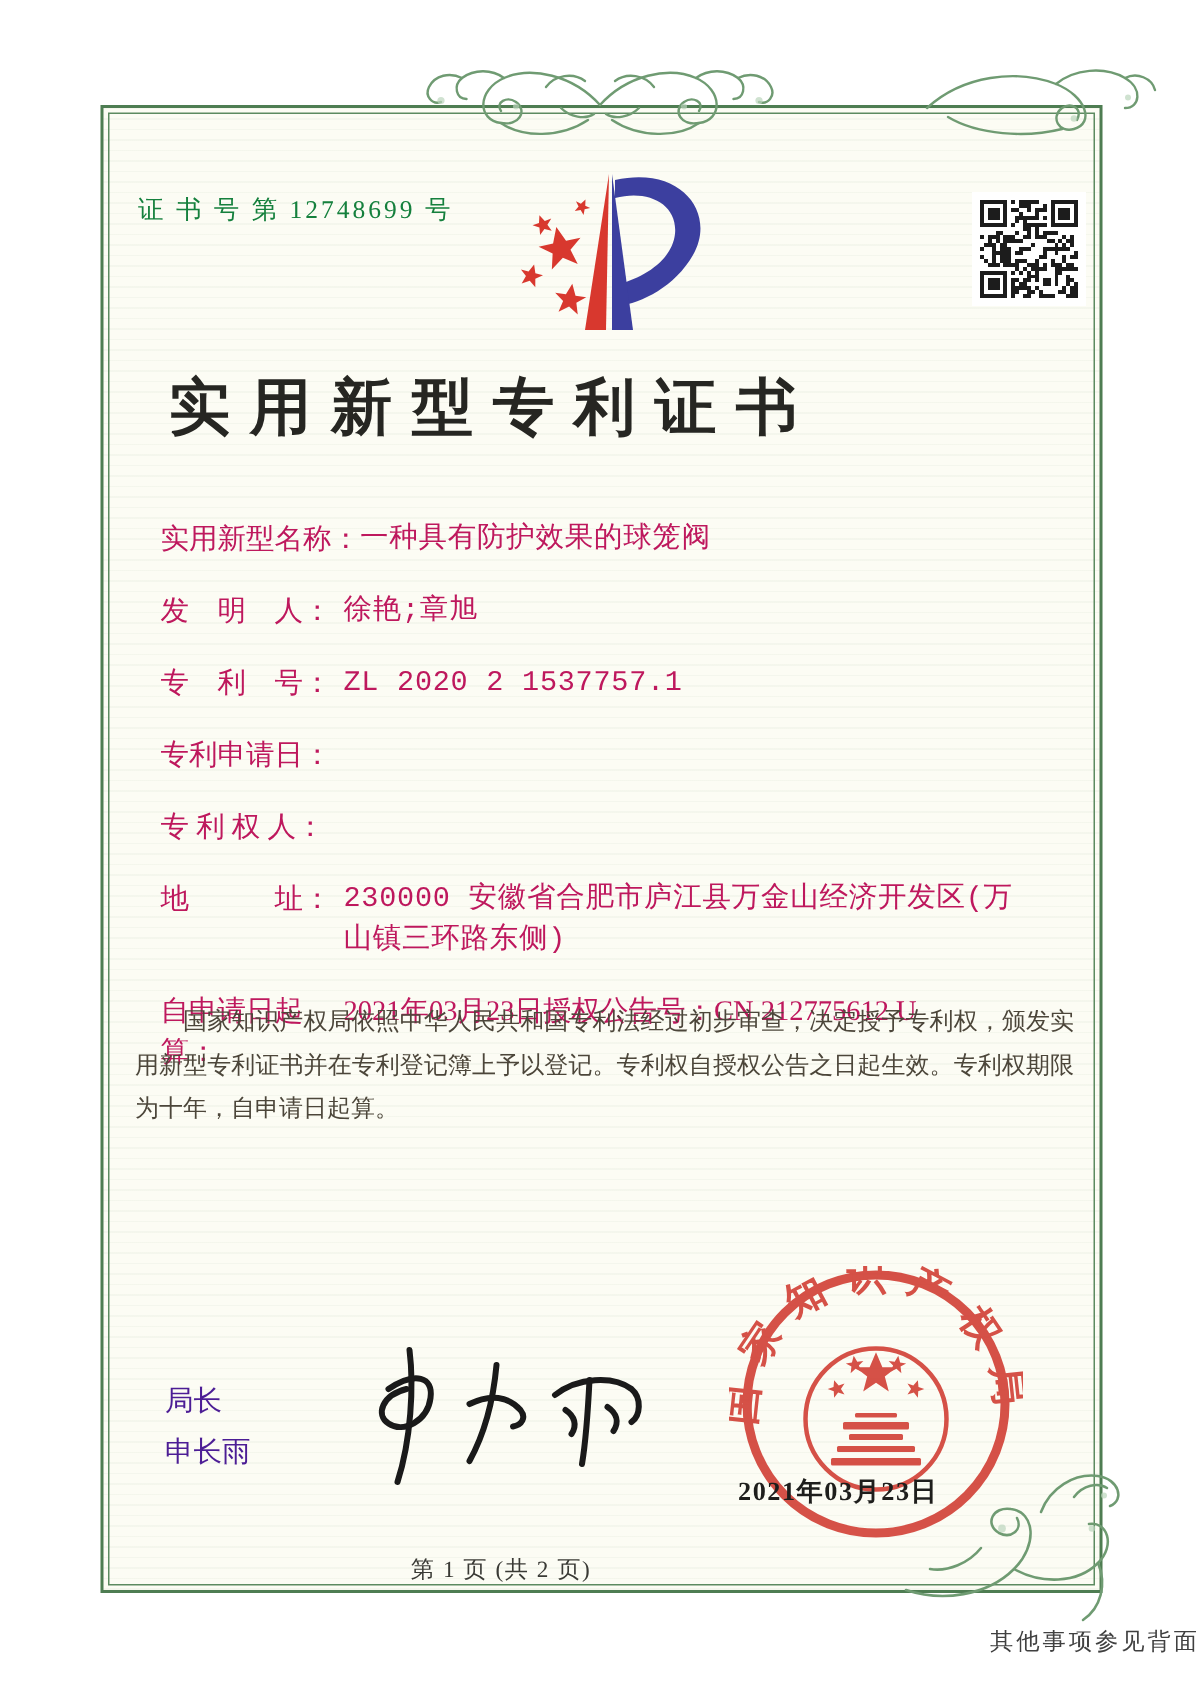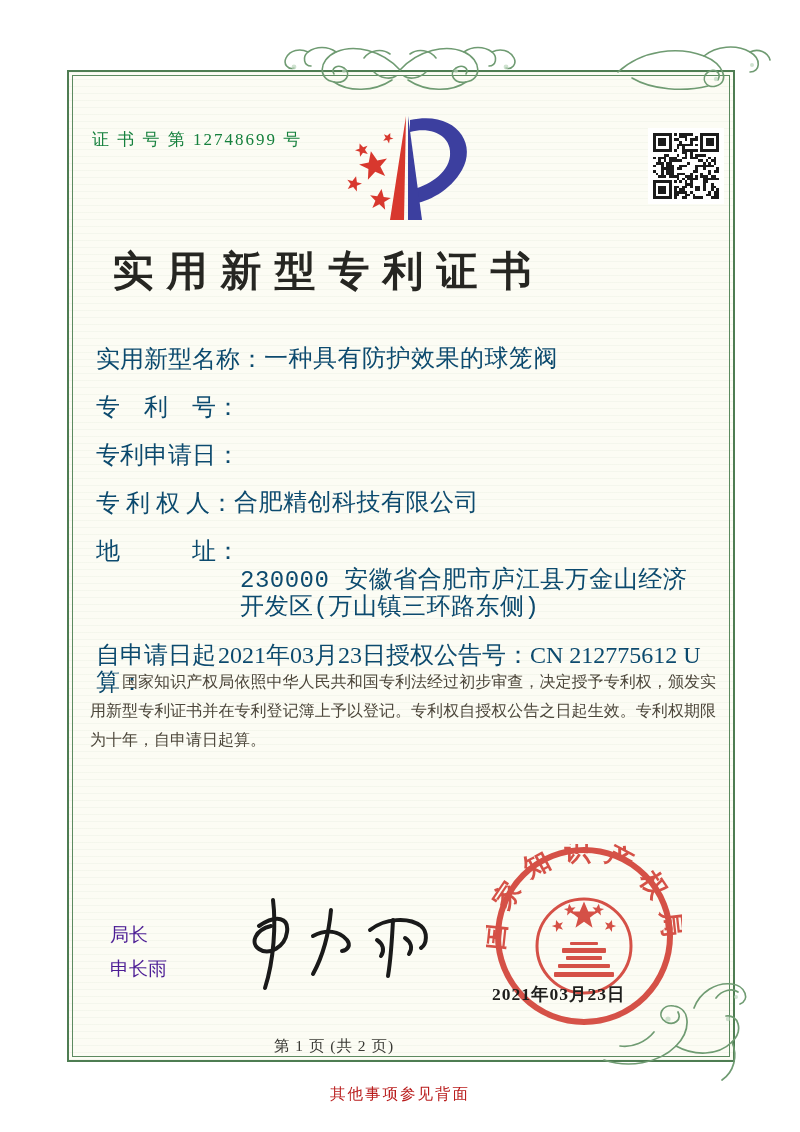--- a/index.html
+++ b/index.html
@@ -38,25 +38,25 @@
   .qr{position:absolute;left:648px;top:128px;width:76px;height:76px;background:#fff;}
 
   .title{
     position:absolute;left:0;top:244px;width:644px;
     text-align:center;font-size:41px;font-weight:700;
     letter-spacing:13px;padding-left:13px;box-sizing:border-box;
     color:#262622;
   }
 
   
-  .fields{position:absolute;left:96px;top:346px;width:624px;font-size:24px;color:#0c4a6e;}
+  .fields{position:absolute;left:107px;top:346px;width:624px;font-size:19px;color:#be185d;}
   .frow{display:flex;align-items:flex-start;margin-bottom:21px;line-height:27px;}
   .frow .lbl{flex:0 0 122px;white-space:pre;}
   .frow .val{flex:1;letter-spacing:0.5px;font-family:Liberation Mono, monospace;}
-  .frow.addr .val{max-width:452px;margin-top:29px;}
+  .frow.addr .val{max-width:452px;}
   .grant-row{display:flex;line-height:27px;margin-top:2px;}
   .grant-row .lbl{flex:0 0 122px;}
   .grant-row .pair2{display:flex;}
   .grant-row .pair2 .lbl{flex:0 0 auto;}
 
   
   .paras{
     position:absolute;left:90px;top:668px;width:626px;
     font-size:16px;line-height:1.8;color:#4c463a;
     text-align:justify;
@@ -73,22 +73,22 @@
     position:absolute;left:492px;top:982px;width:170px;
     font-size:17.5px;color:#1e1e1c;letter-spacing:1px;font-weight:600;
   }
 
   
   .page-number{
     position:absolute;left:0;top:1036px;width:668px;text-align:center;
     font-size:15.5px;color:#3a3a35;letter-spacing:1px;
   }
   .back-note{
-    position:absolute;left:0;top:1084px;width:800px;text-align:center;
-    font-size:15.5px;color:#b91c1c;letter-spacing:2px;
+    position:absolute;left:0;top:1084px;width:800px;text-align:right;
+    font-size:15.5px;color:#404040;letter-spacing:2px;
   }
 </style>
 </head>
 <body>
 
 <div class="page">
 
   <div class="frame"></div>
 
   <svg class="orn" style="left:278px;top:36px;width:244px;height:64px;" viewBox="0 0 244 64">
@@ -182,28 +182,32 @@
   </svg>
 
   <div class="title">实用新型专利证书</div>
 
   <div class="fields">
     <div class="frow">
       <span class="lbl">实用新型名称：</span>
       <span class="val">一种具有防护效果的球笼阀</span>
     </div>
     <div class="frow">
+      <span class="lbl">发　明　人：</span>
+      <span class="val">徐艳;章旭</span>
+    </div>
+    <div class="frow">
       <span class="lbl">专　利　号：</span>
+      <span class="val">ZL 2020 2 1537757.1</span>
     </div>
     <div class="frow">
       <span class="lbl">专利申请日：</span>
     </div>
     <div class="frow">
       <span class="lbl">专 利 权 人：</span>
-      <span class="val">合肥精创科技有限公司</span>
     </div>
     <div class="frow addr">
       <span class="lbl">地　　　址：</span>
       <span class="val">230000 安徽省合肥市庐江县万金山经济开发区(万山镇三环路东侧)</span>
     </div>
     <div class="grant-row">
       <span class="lbl">自申请日起算：</span>
       <span class="val">2021年03月23日</span>
       <span class="pair2">
         <span class="lbl">授权公告号：</span>

